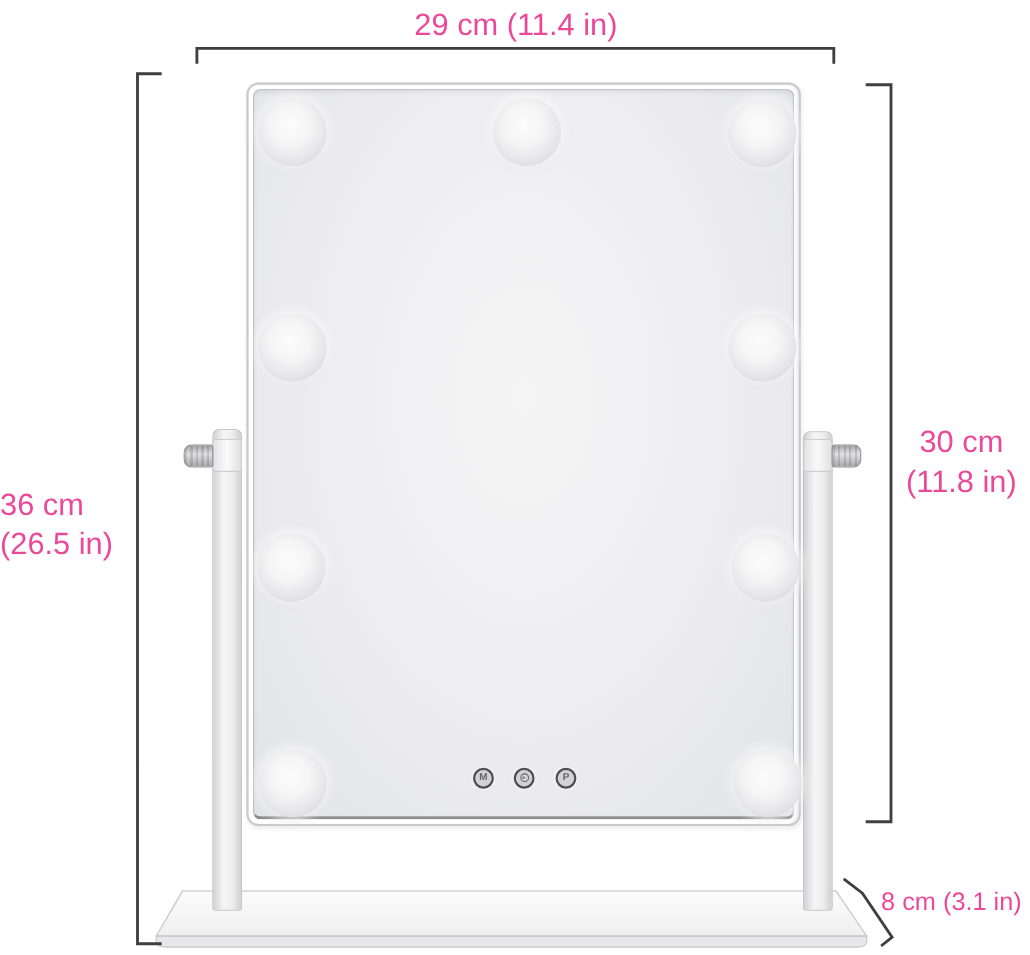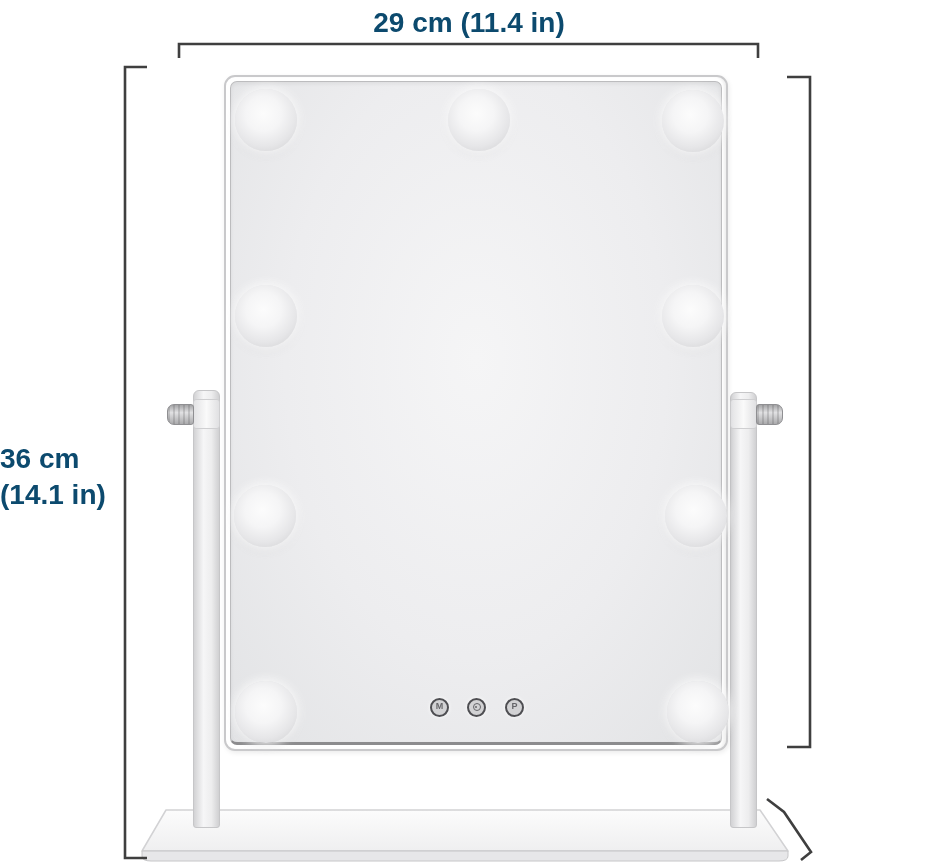--- a/index.html
+++ b/index.html
@@ -51,21 +51,21 @@
     box-shadow:0 0 4px rgba(255,255,255,.9);
   }
   .power-ring{
     display:inline-block;width:8px;height:8px;border:1.5px solid #66666a;border-radius:50%;
     margin-top:3px;position:relative;box-sizing:border-box;
   }
   .power-ring::after{
     content:"";position:absolute;left:1.5px;top:1.5px;width:2px;height:2px;border-radius:50%;background:#66666a;
   }
   
-  .dim-label{position:absolute;color:#0c4a6e;font-weight:700;}
+  .dim-label{position:absolute;color:#ec4899;font-weight:400;}
   #width-label{left:279px;top:7px;width:380px;text-align:center;font-size:28px;white-space:nowrap;}
   #total-height-label{left:0px;top:441px;width:112px;font-size:28px;line-height:36px;}
   #mirror-height-label{left:818px;top:384px;width:112px;text-align:center;font-size:28px;line-height:36px;}
   #mirror-height-label span,#total-height-label span{display:block;white-space:nowrap;}
   #base-depth-label{left:801px;top:806px;font-size:23px;white-space:nowrap;}
 </style>
 </head>
 <body>
 
 <div id="stage">
@@ -114,18 +114,23 @@
       <path d="M147 67 L125 67 L125 858 L147 858"></path>
       <path d="M787 77 L810 77 L810 747 L787 747"></path>
       <path d="M767 799 L784 812 L811 852 L801 860"></path>
     </g>
   </svg>
 
   <div id="width-label" class="dim-label">29 cm (11.4 in)</div>
 
   <div id="total-height-label" class="dim-label">
     <span>36 cm</span>
-    <span>(14.1 in)</span>
+    <span>(26.5 in)</span>
   </div>
 
+  <div id="mirror-height-label" class="dim-label">
+    <span>30 cm</span>
+    <span>(11.8 in)</span>
+  </div>
 
+  <div id="base-depth-label" class="dim-label">8 cm (3.1 in)</div>
 
 </div>
 
 </body></html>

